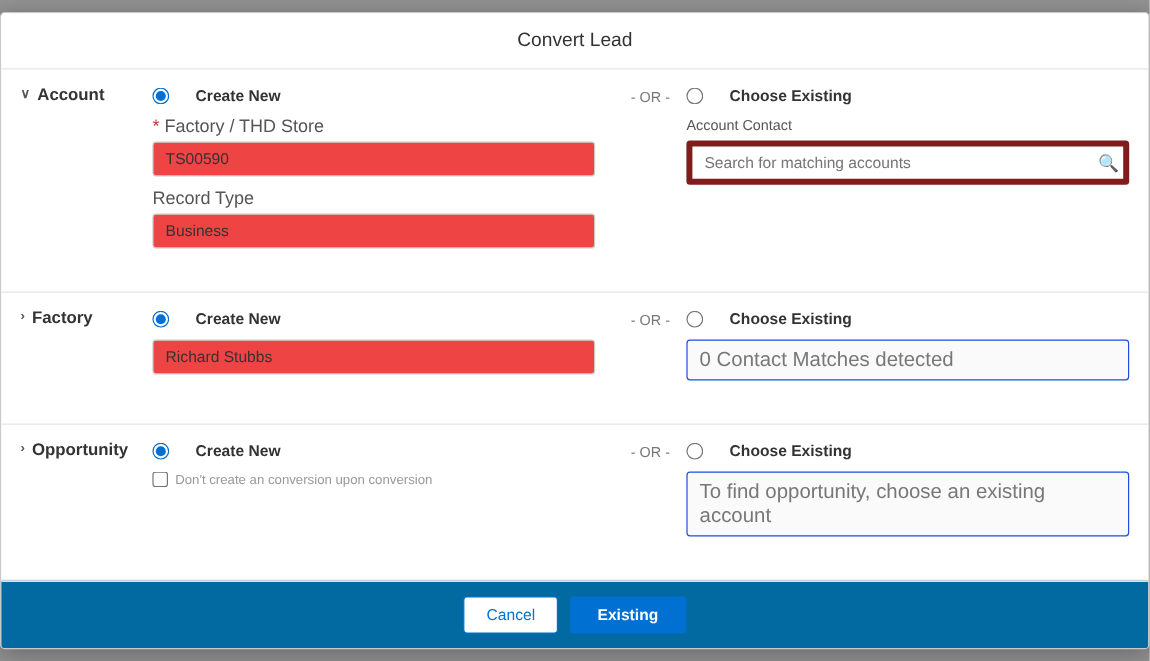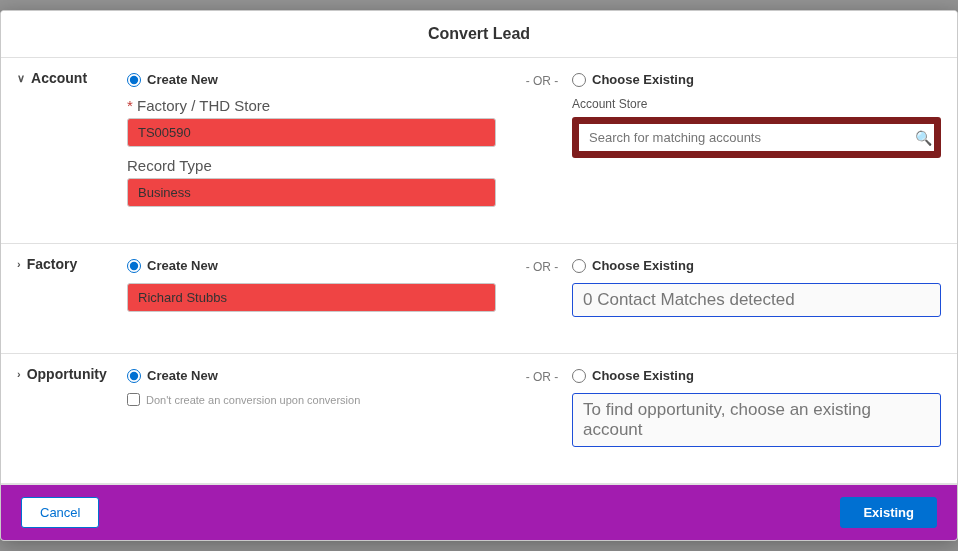--- a/index.html
+++ b/index.html
@@ -29,21 +29,21 @@
       display: flex;
       flex-direction: column;
       overflow: hidden;
       border: 1px solid #c9c9c9;
     }
     .modal-header {
       padding: 14px 20px;
       border-bottom: 1px solid #e0e0e0;
       text-align: center;
       font-size: 16px;
-      font-weight: 700;
+      font-weight: 400;
       color: #333;
       background: #fff;
     }
     .modal-body {
       flex: 1;
       overflow-y: auto;
       background: #f3f3f3;
       max-height: 440px;
     }
     .section {
@@ -91,21 +91,21 @@
       min-width: 60px;
       padding-top: 6px;
     }
     .choose-existing-col {
       flex: 1;
       padding: 4px 0 16px 0;
     }
     .radio-row {
       display: flex;
       align-items: center;
-      gap: 6px;
+      gap: 22px;
       margin-bottom: 10px;
     }
     .radio-input {
       width: 14px;
       height: 14px;
       accent-color: #0070d2;
     }
     .radio-label {
       font-size: 13px;
       font-weight: 600;
@@ -131,21 +131,21 @@
     }
     .field-group {
       margin-bottom: 10px;
     }
     .search-wrapper {
       position: relative;
     }
     .search-input {
       width: 100%;
       padding: 6px 30px 6px 10px;
-      border: 7px solid #7f1d1d;
+      border: 5px solid #7f1d1d;
       border-radius: 3px;
       font-size: 13px;
       color: #999;
       background: #fff;
       outline: none;
     }
     .search-icon-btn {
       position: absolute;
       right: 8px;
       top: 50%;
@@ -182,23 +182,23 @@
       accent-color: #0070d2;
     }
     .checkbox-label {
       font-size: 11px;
       color: #999;
     }
     .modal-footer {
       padding: 12px 20px;
       border-top: 1px solid #e0e0e0;
       display: flex;
-      justify-content: space-between;
+      justify-content: center;
       gap: 10px;
-      background: #a21caf;
+      background: #0369a1;
     }
     .btn-cancel {
       padding: 7px 18px;
       background: #fff;
       border: 1px solid #0070d2;
       border-radius: 3px;
       color: #0070d2;
       font-size: 13px;
       cursor: pointer;
       font-weight: 500;
@@ -258,21 +258,21 @@
             <div class="or-divider">
               <span>- OR -</span>
             </div>
 
             <div class="choose-existing-col">
               <div class="radio-row">
                 <input type="radio" class="radio-input" name="account-choice" style="">
                 <span class="radio-label">Choose Existing</span>
               </div>
               <div class="field-group">
-                <div class="account-search-label">Account Store</div>
+                <div class="account-search-label">Account Contact</div>
                 <div class="search-wrapper">
                   <input type="text" class="search-input" placeholder="Search for matching accounts" style="">
                   <button class="search-icon-btn">🔍</button>
                 </div>
               </div>
             </div>
           </div>
         </div>
       </div>
 

